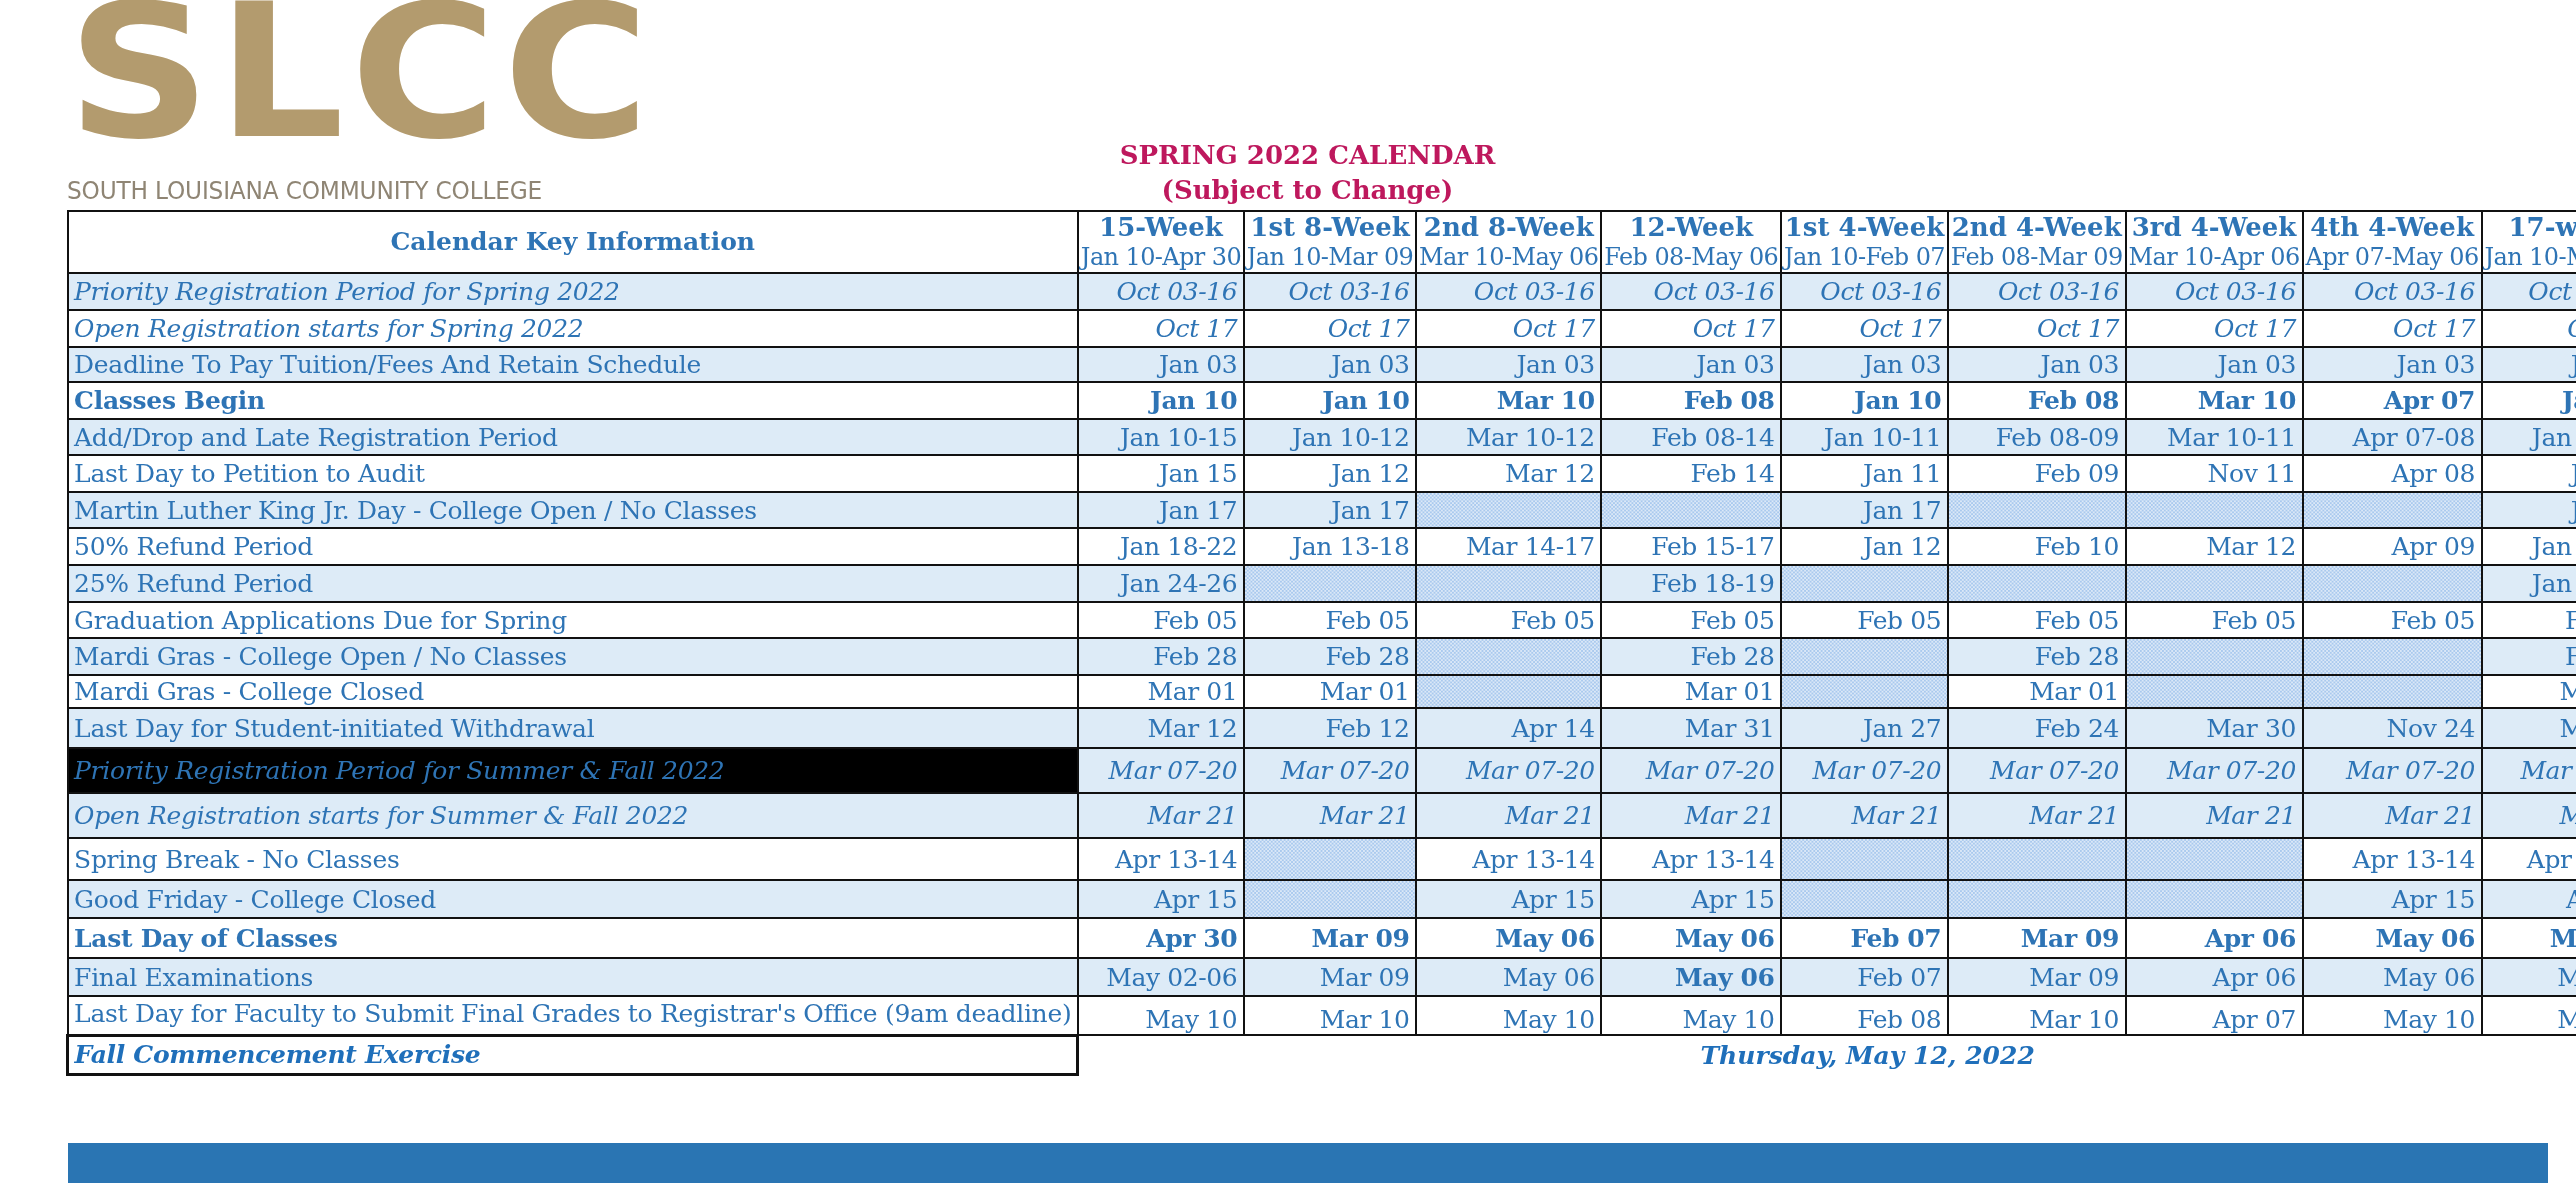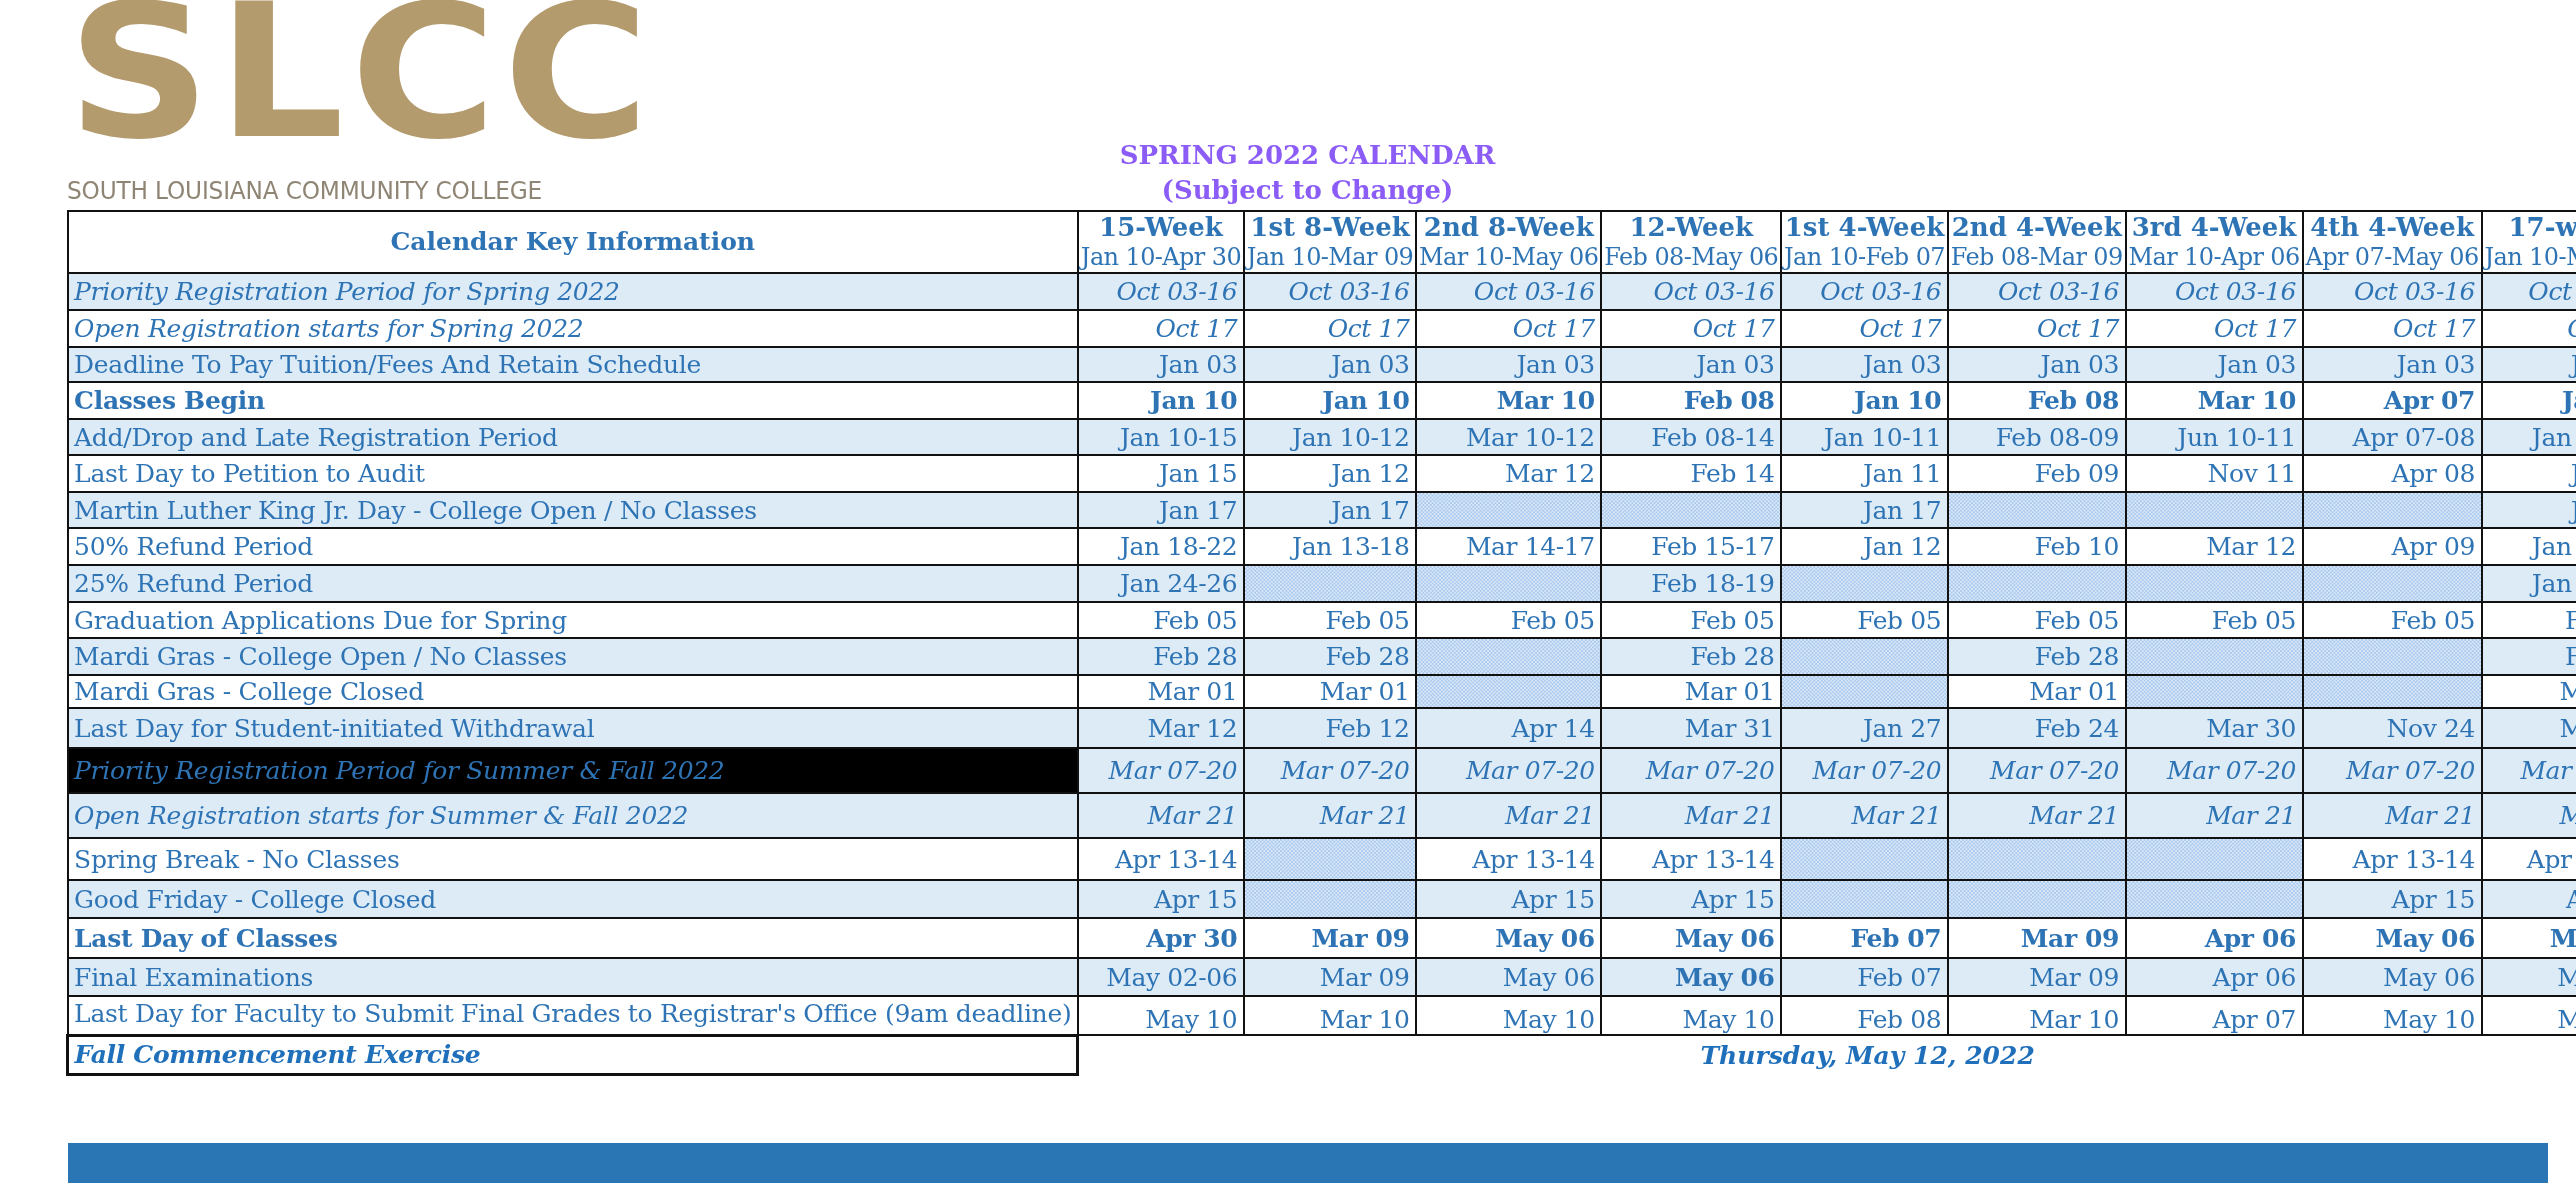--- a/index.html
+++ b/index.html
@@ -4,21 +4,21 @@
 <style>
   html, body { margin:0; padding:0; background:#ffffff; }
   body { width:2576px; height:1192px; position:relative; overflow:hidden;
          font-family:"DejaVu Sans Condensed","DejaVu Sans", sans-serif; color:#2e74b5; }
   .logo { position:absolute; left:67px; top:3.7px; width:547px; height:202px; }
   .logo-letters { position:absolute; left:0; top:-24px; font-family:"DejaVu Sans", sans-serif; font-weight:bold;
                   font-size:185px; letter-spacing:5.6px; color:#b39b6e; line-height:1; transform:scaleX(1.08); transform-origin:left top; }
   .logo-sub { position:absolute; left:0; top:172px; font-family:"DejaVu Sans", sans-serif; font-size:25px; color:#8f8574;
               letter-spacing:-0.2px; white-space:nowrap; transform:scaleX(0.93); transform-origin:left top; }
   .title { position:absolute; left:1020px; width:575px; text-align:center; font-family:"DejaVu Serif", serif; font-weight:bold;
-           color:#8b5cf6; font-size:26px; line-height:33px; }
+           color:#be185d; font-size:26px; line-height:33px; }
   .title.t1 { top:139px; }
   .title.t2 { top:174px; }
 
   table.cal { position:absolute; left:66px; top:210px; border-collapse:collapse; table-layout:fixed; }
   table.cal td, table.cal th { border:2.8px solid #111; padding:0 5.6px; box-sizing:border-box; overflow:hidden; white-space:nowrap;
                                font-family:"DejaVu Serif", serif; color:#2e74b5; font-size:25px; }
   table.cal th { background:#fff; font-weight:bold; text-align:center; vertical-align:middle; line-height:30px; padding:0 1.9px; }
   th .hname { display:block; font-weight:bold; font-size:26px;text-align:center; }
   th .hrange { display:block; font-weight:normal; font-size:24px; letter-spacing:-0.6px; }
   th.keyhdr { font-size:27px; }
@@ -150,21 +150,21 @@
         <td class="val bd">Jan 10</td>
       </tr>
       <tr class="alt" style="height: 36px;">
         <td class="lbl">Add/Drop and Late Registration Period</td>
         <td class="val">Jan 10-15</td>
         <td class="val">Jan 10-12</td>
         <td class="val">Mar 10-12</td>
         <td class="val">Feb 08-14</td>
         <td class="val">Jan 10-11</td>
         <td class="val">Feb 08-09</td>
-        <td class="val">Jun 10-11</td>
+        <td class="val">Mar 10-11</td>
         <td class="val">Apr 07-08</td>
         <td class="val">Jan 10-15</td>
       </tr>
       <tr class="white" style="height: 37px;">
         <td class="lbl">Last Day to Petition to Audit</td>
         <td class="val">Jan 15</td>
         <td class="val">Jan 12</td>
         <td class="val">Mar 12</td>
         <td class="val">Feb 14</td>
         <td class="val">Jan 11</td>

